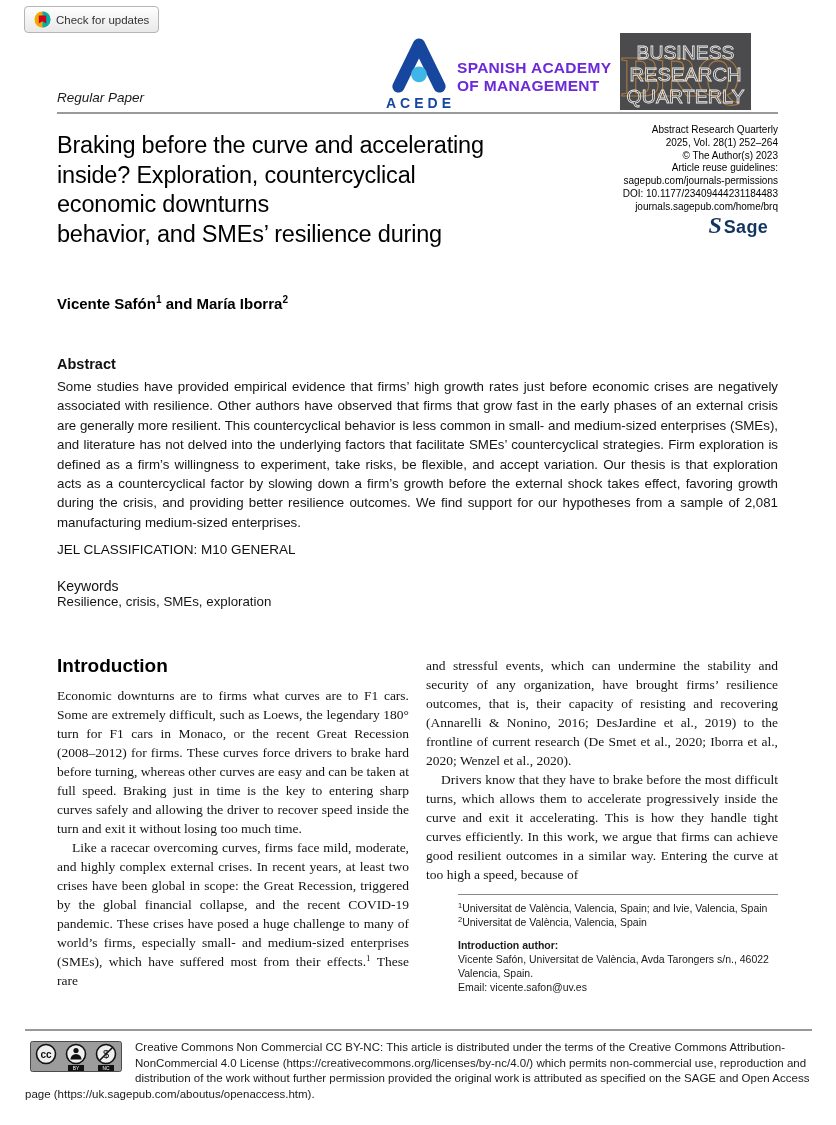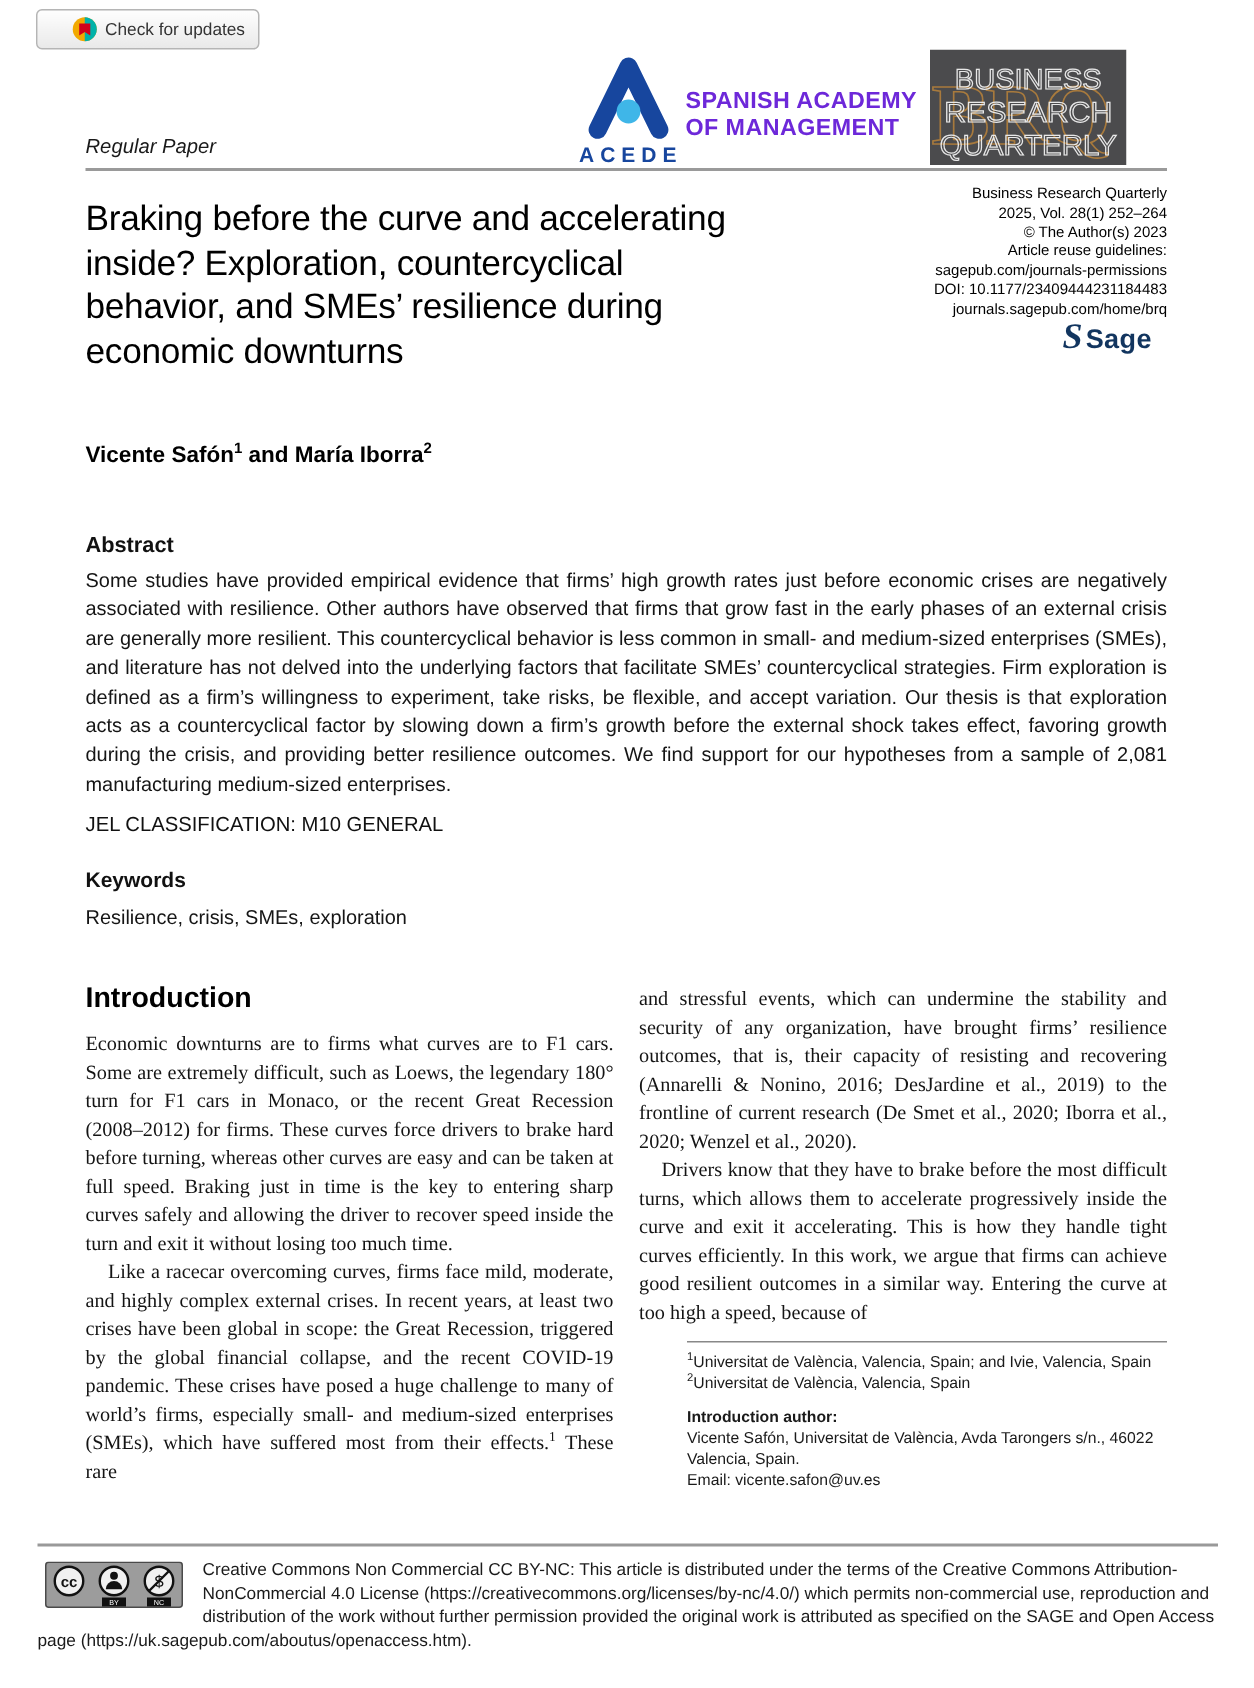--- a/index.html
+++ b/index.html
@@ -3,21 +3,21 @@
 <meta charset="utf-8">
 <style>
   * { margin:0; padding:0; box-sizing:border-box; }
   html,body { background:#fff; }
   .page {
     position:relative; width:836px; height:1125px; background:#fff;
     font-family:"Liberation Sans", sans-serif; color:#111; overflow:hidden;
   }
   
   .update-badge{
-    position:absolute; left:24px; top:6px; height:27px; padding:0 9px 0 23px;
+    position:absolute; left:24px; top:6px; height:27px; padding:0 9px 0 9px;
     display:flex; align-items:center; gap:5px;
     border:1px solid #b5b5b5; border-radius:4px;
     background:linear-gradient(#fefefe,#e9e9e9);
     font-size:11.5px; color:#333;
   }
   
   .acede-mark{ position:absolute; left:391px; top:36px; }
   .acede-word{ position:absolute; left:386px; top:95px; font-size:14px; font-weight:bold;
     letter-spacing:4px; color:#17469e; }
   .acede-org{ position:absolute; left:457px; top:59px; font-size:15.5px; font-weight:bold;
@@ -37,21 +37,21 @@
     line-height:29.5px; font-weight:normal; color:#000; letter-spacing:-0.2px; }
   .authors{ position:absolute; left:57px; top:294px; font-size:15px; font-weight:bold; color:#000; }
   .authors sup{ font-size:10px; }
   
   .abstract{ position:absolute; left:57px; top:356px; width:721px; }
   .abstract-heading{ font-size:14.5px; font-weight:bold; margin-bottom:5px; }
   .abstract-body{ font-size:13.3px; line-height:19.4px; text-align:justify; color:#151515; }
   .jel{ position:absolute; left:57px; top:542px; font-size:13.5px; }
   .jel-label{ font-weight:normal; }
   .keywords{ position:absolute; left:57px; top:578px; }
-  .keywords-heading{ font-size:14px; font-weight:bold; margin-bottom:10px; }
+  .keywords-heading{ font-size:14px; font-weight:normal; margin-bottom:0; }
   .keywords-list{ font-size:13.3px; color:#151515; }
   
   .columns{ position:absolute; left:57px; top:656px; width:721px; display:flex; gap:17px; }
   .col{ width:352px; font-family:"Liberation Serif", serif; font-size:13.5px;
     line-height:19px; text-align:justify; color:#141414; }
   .section-heading{ font-family:"Liberation Sans", sans-serif; font-size:19px;
     font-weight:bold; color:#000; margin-bottom:11px; }
   .col p.indent{ text-indent:15px; }
   .col sup{ font-size:9px; line-height:0; }
   
@@ -95,37 +95,37 @@
     <text x="1" y="63" font-size="58" font-family="Liberation Serif, serif" font-weight="bold" fill="none" stroke="#a87a3d" stroke-width="1.1" letter-spacing="-3">BRQ</text>
     <text x="65.5" y="26" text-anchor="middle" font-size="19" fill="none" stroke="#e8e8e8" stroke-width="0.8" textLength="98" lengthAdjust="spacingAndGlyphs">BUSINESS</text>
     <text x="65.5" y="48" text-anchor="middle" font-size="19" fill="none" stroke="#e8e8e8" stroke-width="0.8" textLength="112" lengthAdjust="spacingAndGlyphs">RESEARCH</text>
     <text x="65.5" y="70" text-anchor="middle" font-size="19" fill="none" stroke="#e8e8e8" stroke-width="0.8" textLength="118" lengthAdjust="spacingAndGlyphs">QUARTERLY</text>
   </svg>
 
   <div class="paper-type">Regular Paper</div>
   <div class="rule-top"></div>
 
   <div class="journal-info">
-    <div>Business Research Quarterly</div>
+    <div>Abstract Research Quarterly</div>
     <div>2025, Vol. 28(1) 252–264</div>
     <div>© The Author(s) 2023</div>
     <div>Article reuse guidelines:</div>
     <div>sagepub.com/journals-permissions</div>
     <div>DOI: 10.1177/23409444231184483</div>
     <div>journals.sagepub.com/home/brq</div>
   </div>
   <div class="sage-logo">
     <span class="sage-s">S</span><span class="sage-name">Sage</span>
   </div>
 
   <div class="title">
     <div>Braking before the curve and accelerating</div>
     <div>inside? Exploration, countercyclical</div>
+    <div>economic downturns</div>
     <div>behavior, and SMEs’ resilience during</div>
-    <div>economic downturns</div>
   </div>
 
   <div class="authors">
     <span>Vicente Safón</span><sup>1</sup><span> and </span><span>María Iborra</span><sup>2</sup>
   </div>
 
   <div class="abstract">
     <div class="abstract-heading">Abstract</div>
     <div class="abstract-body">Some studies have provided empirical evidence that firms’ high growth rates just before economic crises are negatively associated with resilience. Other authors have observed that firms that grow fast in the early phases of an external crisis are generally more resilient. This countercyclical behavior is less common in small- and medium-sized enterprises (SMEs), and literature has not delved into the underlying factors that facilitate SMEs’ countercyclical strategies. Firm exploration is defined as a firm’s willingness to experiment, take risks, be flexible, and accept variation. Our thesis is that exploration acts as a countercyclical factor by slowing down a firm’s growth before the external shock takes effect, favoring growth during the crisis, and providing better resilience outcomes. We find support for our hypotheses from a sample of 2,081 manufacturing medium-sized enterprises.</div>
   </div>

